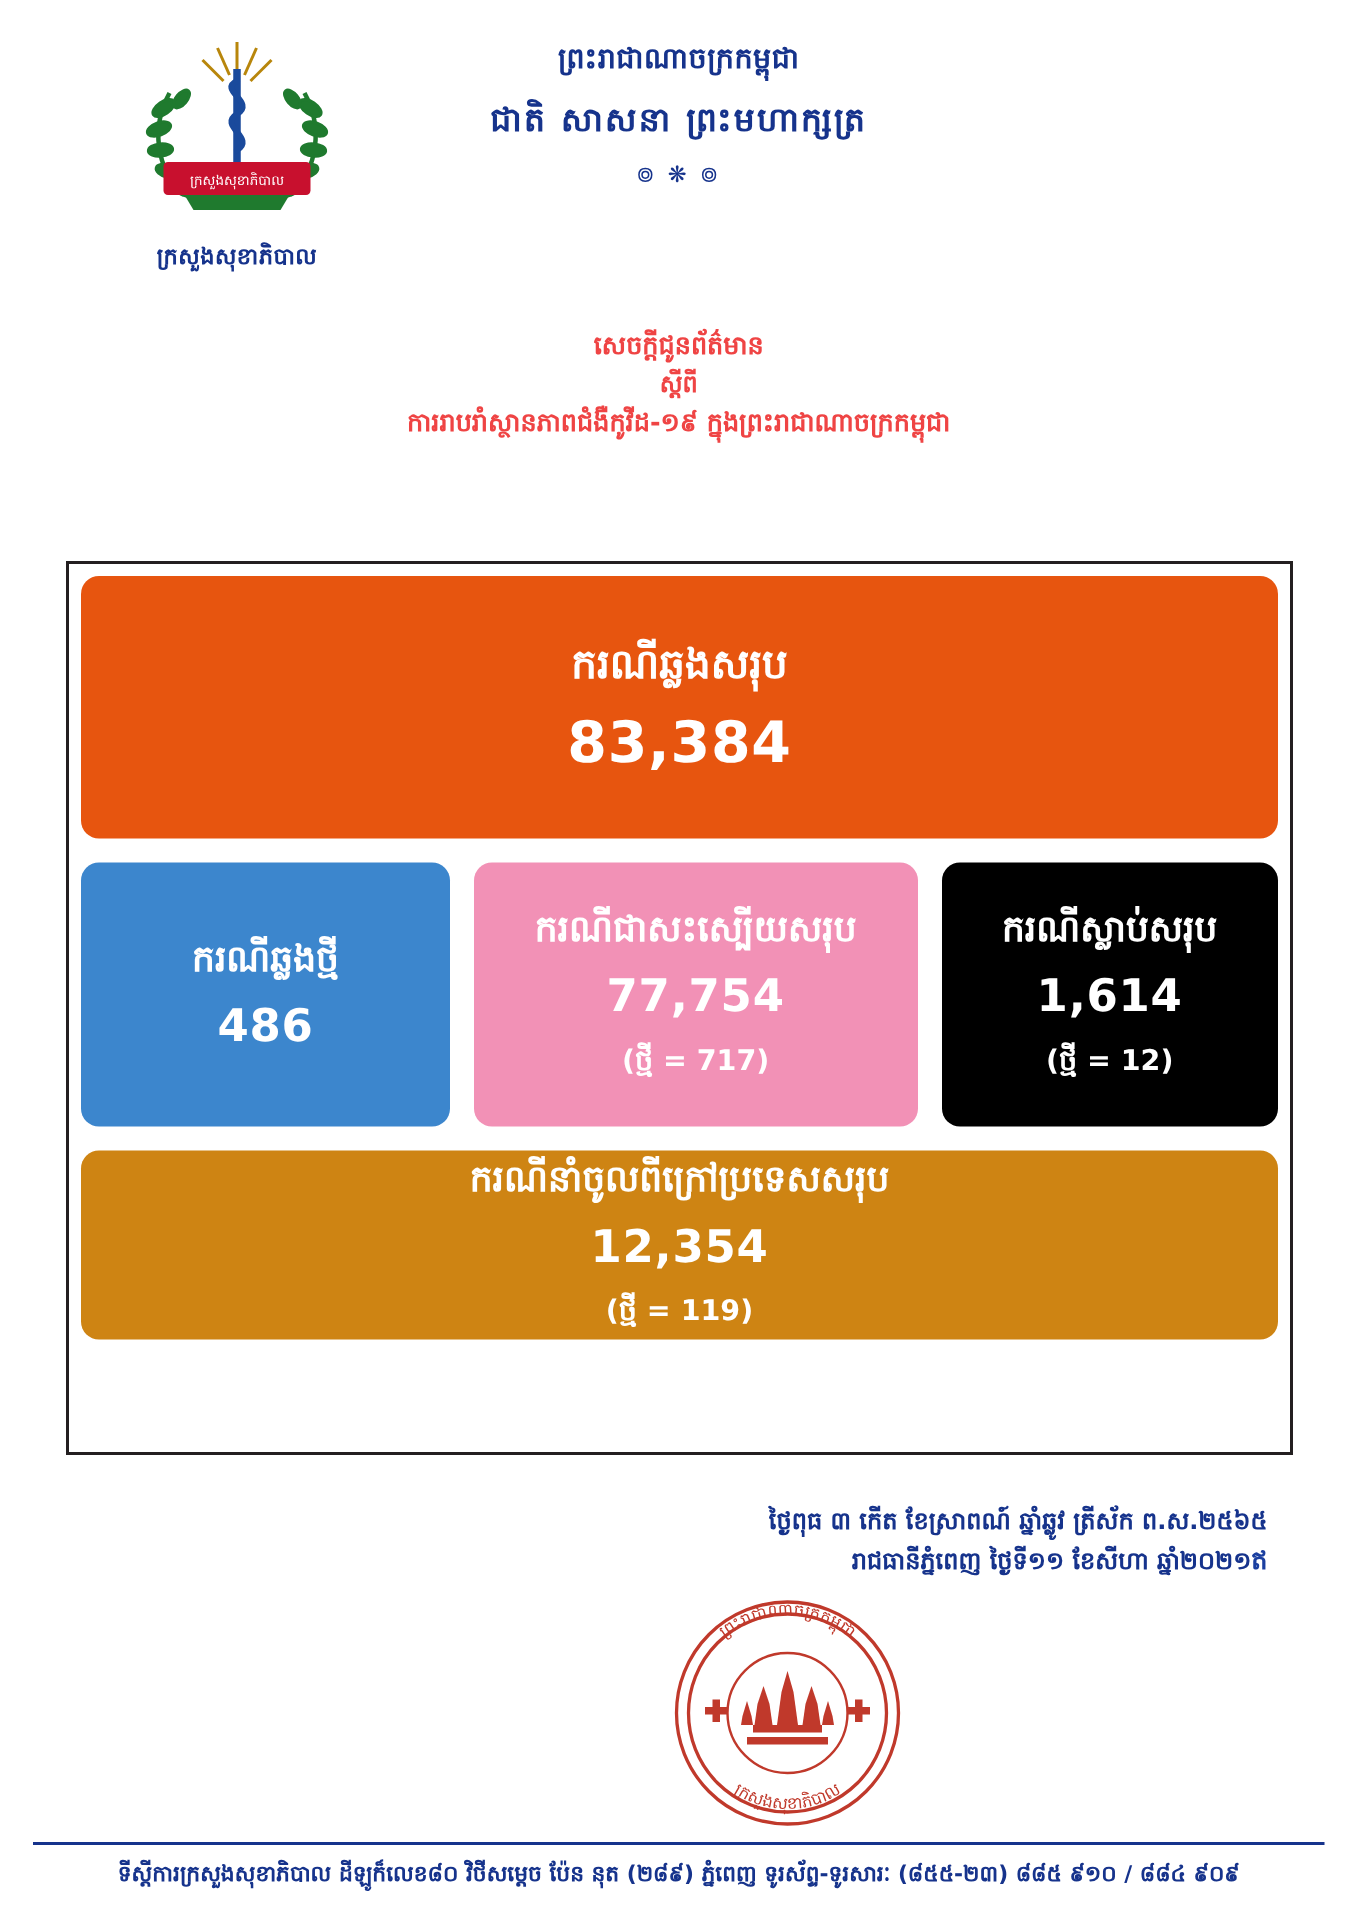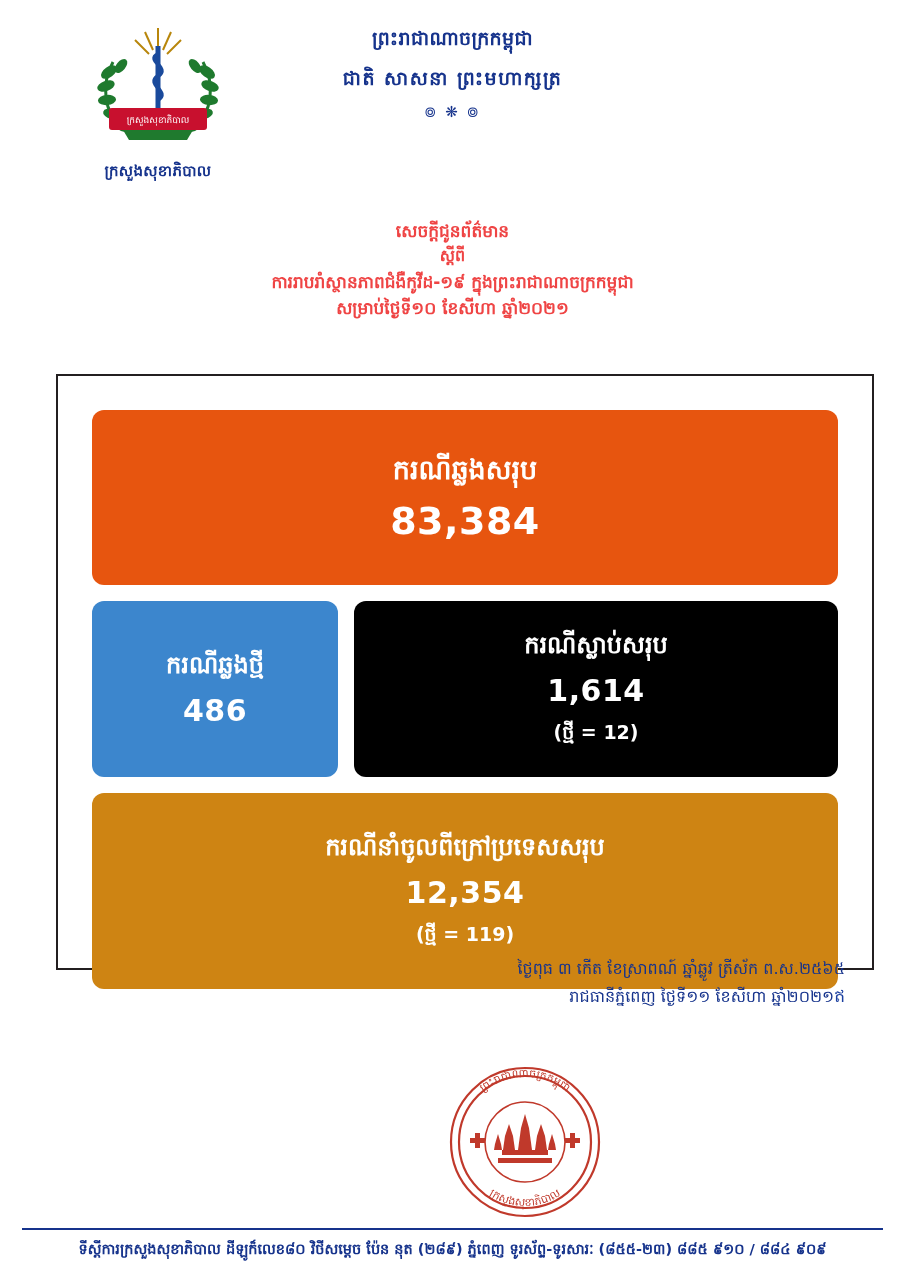--- a/index.html
+++ b/index.html
@@ -55,21 +55,21 @@
     text-align: center;
   }
   .kingdom-line1 {
     font-size: 19px;
     color: #16338c;
     font-weight: bold;
     letter-spacing: 0.4px;
   }
   .kingdom-line2 {
     margin-top: 12px;
-    font-size: 19px;
+    font-size: 22px;
     color: #16338c;
     font-weight: bold;
     letter-spacing: 1.5px;
   }
   .kingdom-sep {
     margin-top: 8px;
     font-size: 15px;
     color: #16338c;
     letter-spacing: 2px;
   }
@@ -85,27 +85,27 @@
     font-size: 17px;
     font-weight: bold;
   }
   .title-line.sub {
     font-size: 16px;
   }
 
   
   .stats-frame {
     position: absolute;
-    left: 56px;
+    left: 44px;
     top: 374px;
     width: 818px;
     height: 596px;
     border: 2px solid #231f20;
     box-sizing: border-box;
-    padding: 34px;
+    padding: 8px;
   }
   .card {
     border-radius: 12px;
     color: #ffffff;
     text-align: center;
     box-sizing: border-box;
     display: flex;
     flex-direction: column;
     justify-content: center;
     align-items: center;
@@ -149,34 +149,34 @@
   .card-recovered {
     flex: 1 1 auto;
     background: #f291b6;
   }
   .card-deaths {
     flex: 1 1 auto;
     background: #000000;
   }
   .card-imported {
     width: 100%;
-    height: 196px;
+    height: 126px;
     background: #ce8413;
   }
 
   
   .signature {
     position: absolute;
     right: 60px;
-    top: 955px;
+    top: 1000px;
     text-align: right;
     color: #16338c;
     font-size: 16px;
     line-height: 1.7;
-    font-weight: normal;
+    font-weight: bold;
   }
   .sign-mark {
     color: #1b3fa0;
     font-size: 17px;
   }
 
   
   .stamp {
     position: absolute;
     left: 430px;
@@ -262,37 +262,41 @@
       <div class="kingdom-line1">ព្រះរាជាណាចក្រកម្ពុជា</div>
       <div class="kingdom-line2">ជាតិ សាសនា ព្រះមហាក្សត្រ</div>
       <div class="kingdom-sep">៙&nbsp;❋&nbsp;៙</div>
     </div>
   </div>
 
   <div class="title-block">
     <div class="title-line">សេចក្តីជូនព័ត៌មាន</div>
     <div class="title-line sub">ស្តីពី</div>
     <div class="title-line">ការរាបរាំស្ថានភាពជំងឺកូវីដ-១៩ ក្នុងព្រះរាជាណាចក្រកម្ពុជា</div>
-    <div class="title-line">សម្រាប់ថ្ងៃទី១០ ខែសីហា ឆ្នាំ២០២១</div>
   </div>
 
   <div class="stats-frame">
 
     <div class="card card-total">
       <div class="card-title">ករណីឆ្លងសរុប</div>
       <div class="card-value">83,384</div>
     </div>
 
     <div class="row-three">
 
       <div class="card card-new">
         <div class="card-title">ករណីឆ្លងថ្មី</div>
         <div class="card-value">486</div>
       </div>
 
+      <div class="card card-recovered">
+        <div class="card-title">ករណីជាសះស្បើយសរុប</div>
+        <div class="card-value">77,754</div>
+        <div class="card-note">(ថ្មី = 717)</div>
+      </div>
 
       <div class="card card-deaths">
         <div class="card-title">ករណីស្លាប់សរុប</div>
         <div class="card-value">1,614</div>
         <div class="card-note">(ថ្មី = 12)</div>
       </div>
 
     </div>
 
     <div class="card card-imported">

